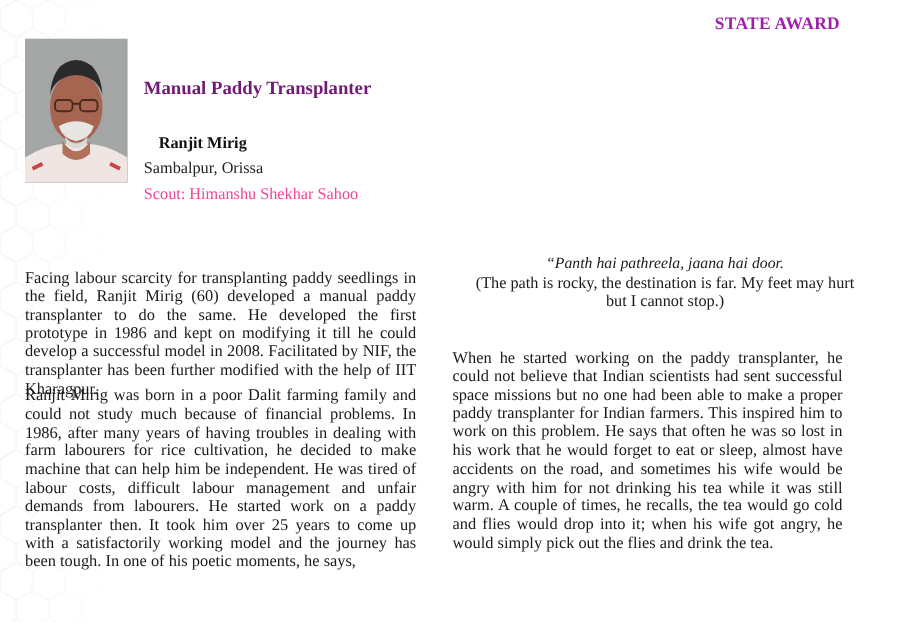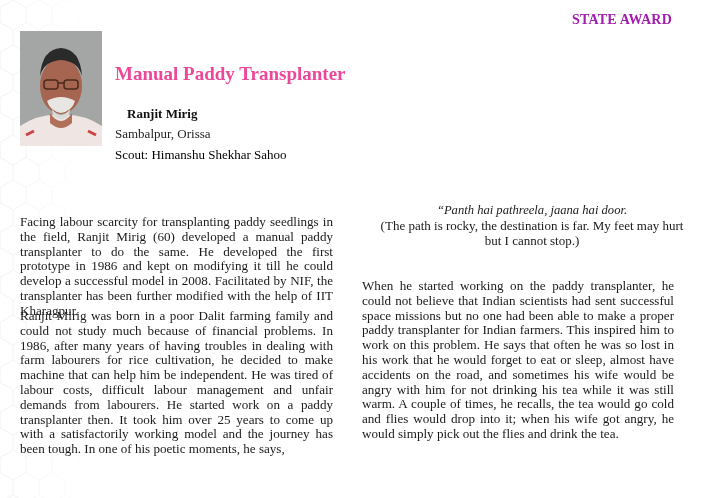--- a/index.html
+++ b/index.html
@@ -5,24 +5,24 @@
   * { margin: 0; padding: 0; box-sizing: border-box; }
   html, body { width: 719px; height: 498px; overflow: hidden; background: #ffffff; }
   body { position: relative; font-family: "Liberation Serif", "DejaVu Serif", serif; color: #1a1a1a; }
 
   .hex-bg { position: absolute; left: 0; top: 0; width: 90px; height: 498px; pointer-events: none; opacity: 0.55; }
 
   .award { position: absolute; right: 47px; top: 12px; font-weight: bold; font-size: 14px; letter-spacing: 0.2px; color: #a21caf; }
 
   .photo { position: absolute; left: 20px; top: 31px; width: 82px; height: 115px; overflow: hidden; background: #9a9c9c; }
 
-  .title { position: absolute; left: 115px; top: 63px; font-weight: bold; font-size: 19px; color: #ec4899; }
+  .title { position: absolute; left: 115px; top: 63px; font-weight: bold; font-size: 15px; color: #701a75; }
   .name { position: absolute; left: 115px; top: 106px; font-weight: bold; font-size: 13px; color: #111; margin-left: 12px; }
   .location { position: absolute; left: 115px; top: 126px; font-size: 13px; color: #222; }
-  .scout { position: absolute; left: 115px; top: 147px; font-size: 13px; color: #000000; }
+  .scout { position: absolute; left: 115px; top: 147px; font-size: 13px; color: #ec4899; }
 
   .para { position: absolute; font-size: 13.1px; line-height: 14.8px; text-align: justify; color: #1a1a1a; }
   .p1 { left: 20px; top: 183px; width: 313px; margin-top: 32px; }
   .p2 { left: 20px; top: 309px; width: 313px; }
   .p3 { left: 362px; top: 279px; width: 312px; }
 
   .quote { position: absolute; left: 376px; top: 203px; width: 312px; text-align: center; font-size: 13px; line-height: 15px; }
   .quote .it { font-style: italic; font-size: 12.6px; }
 </style>
 </head>

